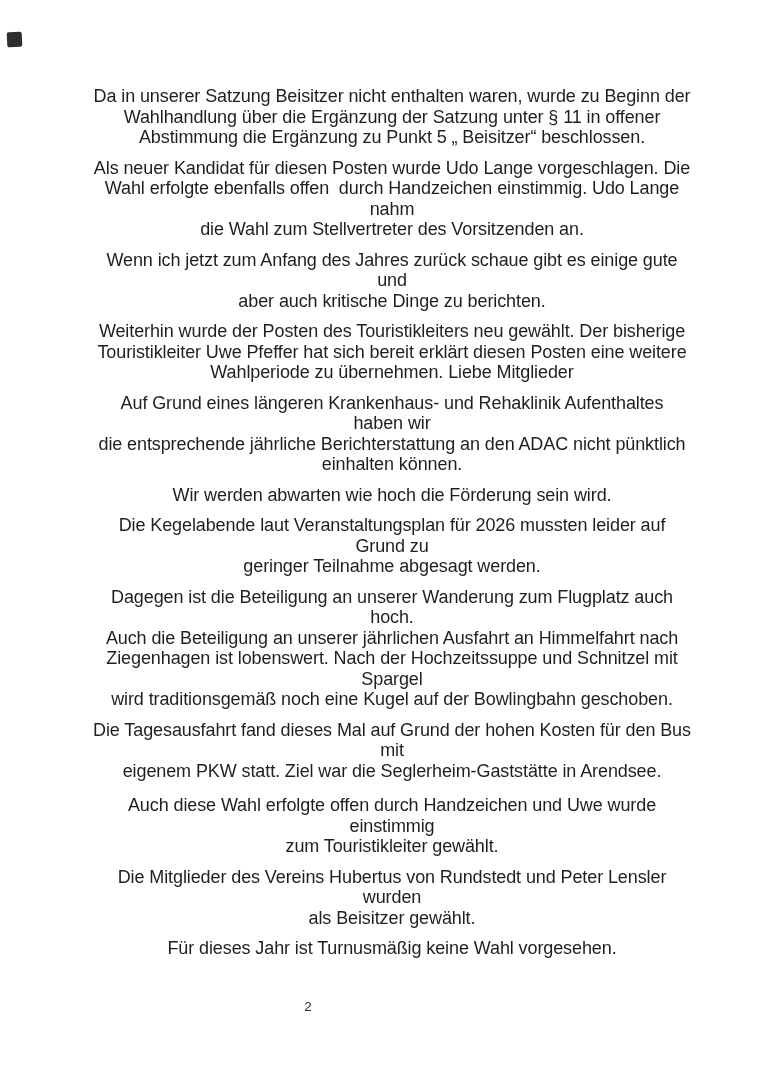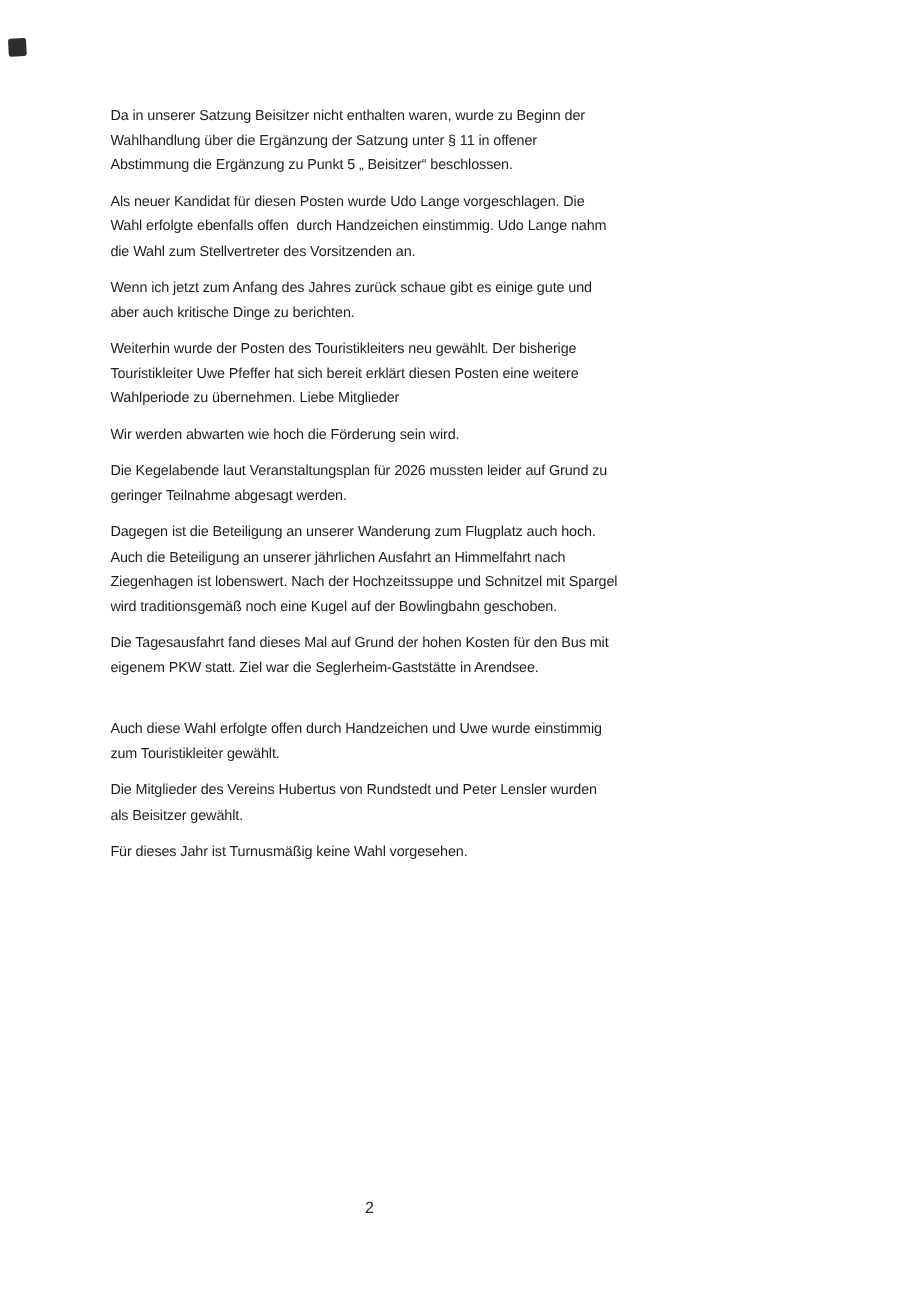--- a/index.html
+++ b/index.html
@@ -24,30 +24,31 @@
     height: 15px;
     background: #2e2e2e;
     border-radius: 2px;
     transform: rotate(-3deg);
   }
   .content {
     position: absolute;
     left: 92px;
     top: 86px;
     width: 600px;
-    font-size: 12px;
+    font-size: 18px;
     line-height: 20.5px;
     letter-spacing: -0.1px;
+    text-align: center;
   }
   .content p {
     margin: 0 0 10px 0;
     white-space: pre-wrap; 
   }
   .content p.extra-gap {
-    margin-top: 31px; 
+    margin-top: 14px; 
   }
   .page-number {
     position: absolute;
     left: 288px;
     top: 998px;
     width: 40px;
     text-align: center;
     font-size: 13.5px;
     line-height: 18px;
     color: #2a2a2a;
@@ -65,20 +66,23 @@
 Wahlhandlung über die Ergänzung der Satzung unter § 11 in offener
 Abstimmung die Ergänzung zu Punkt 5 „ Beisitzer“ beschlossen.</p>
     <p>Als neuer Kandidat für diesen Posten wurde Udo Lange vorgeschlagen. Die
 Wahl erfolgte ebenfalls offen  durch Handzeichen einstimmig. Udo Lange nahm
 die Wahl zum Stellvertreter des Vorsitzenden an.</p>
     <p>Wenn ich jetzt zum Anfang des Jahres zurück schaue gibt es einige gute und
 aber auch kritische Dinge zu berichten.</p>
     <p>Weiterhin wurde der Posten des Touristikleiters neu gewählt. Der bisherige
 Touristikleiter Uwe Pfeffer hat sich bereit erklärt diesen Posten eine weitere
 Wahlperiode zu übernehmen. Liebe Mitglieder</p>
+    <p>Auf Grund eines längeren Krankenhaus- und Rehaklinik Aufenthaltes  haben wir
+die entsprechende jährliche Berichterstattung an den ADAC nicht pünktlich
+einhalten können.</p>
     <p>Wir werden abwarten wie hoch die Förderung sein wird.</p>
     <p>Die Kegelabende laut Veranstaltungsplan für 2026 mussten leider auf Grund zu
 geringer Teilnahme abgesagt werden.</p>
     <p>Dagegen ist die Beteiligung an unserer Wanderung zum Flugplatz auch hoch.
 Auch die Beteiligung an unserer jährlichen Ausfahrt an Himmelfahrt nach
 Ziegenhagen ist lobenswert. Nach der Hochzeitssuppe und Schnitzel mit Spargel
 wird traditionsgemäß noch eine Kugel auf der Bowlingbahn geschoben.</p>
     <p>Die Tagesausfahrt fand dieses Mal auf Grund der hohen Kosten für den Bus mit
 eigenem PKW statt. Ziel war die Seglerheim-Gaststätte in Arendsee.</p>
     <p class="extra-gap">Auch diese Wahl erfolgte offen durch Handzeichen und Uwe wurde einstimmig

